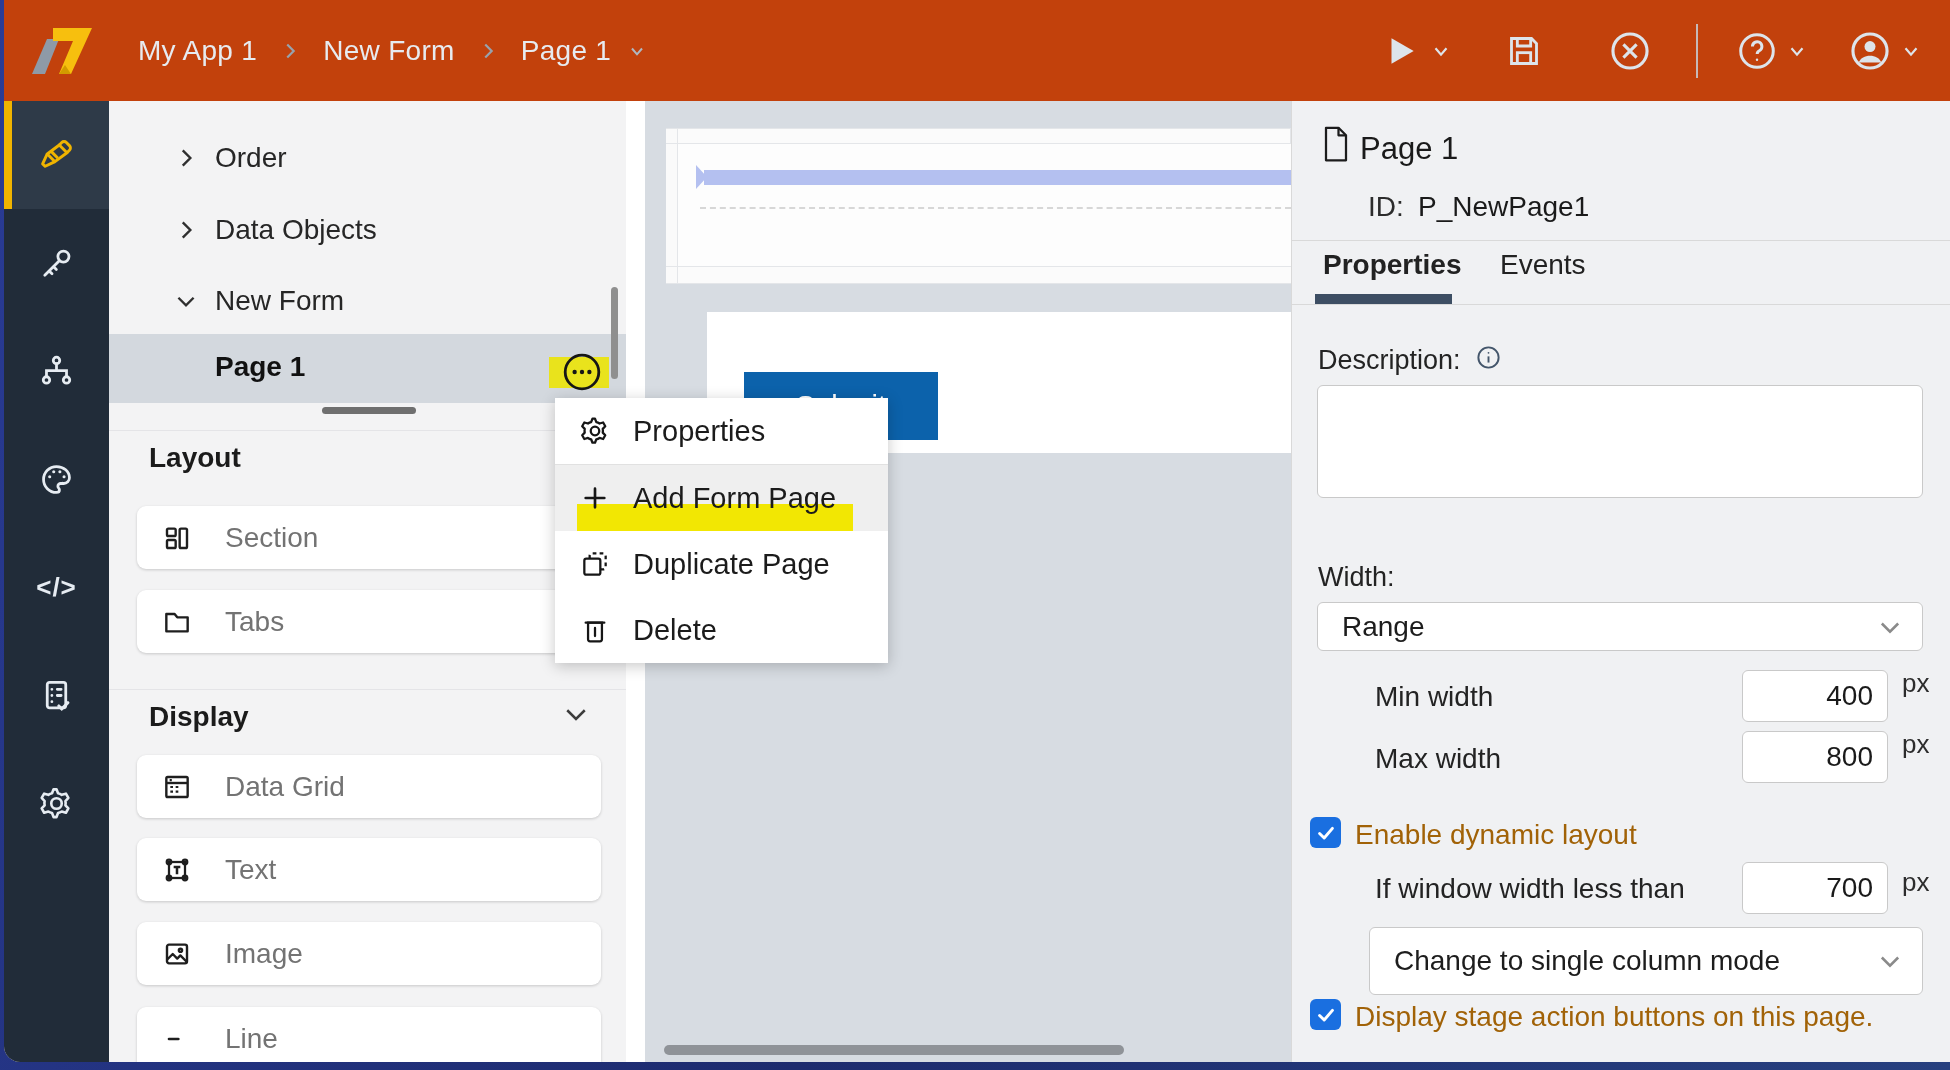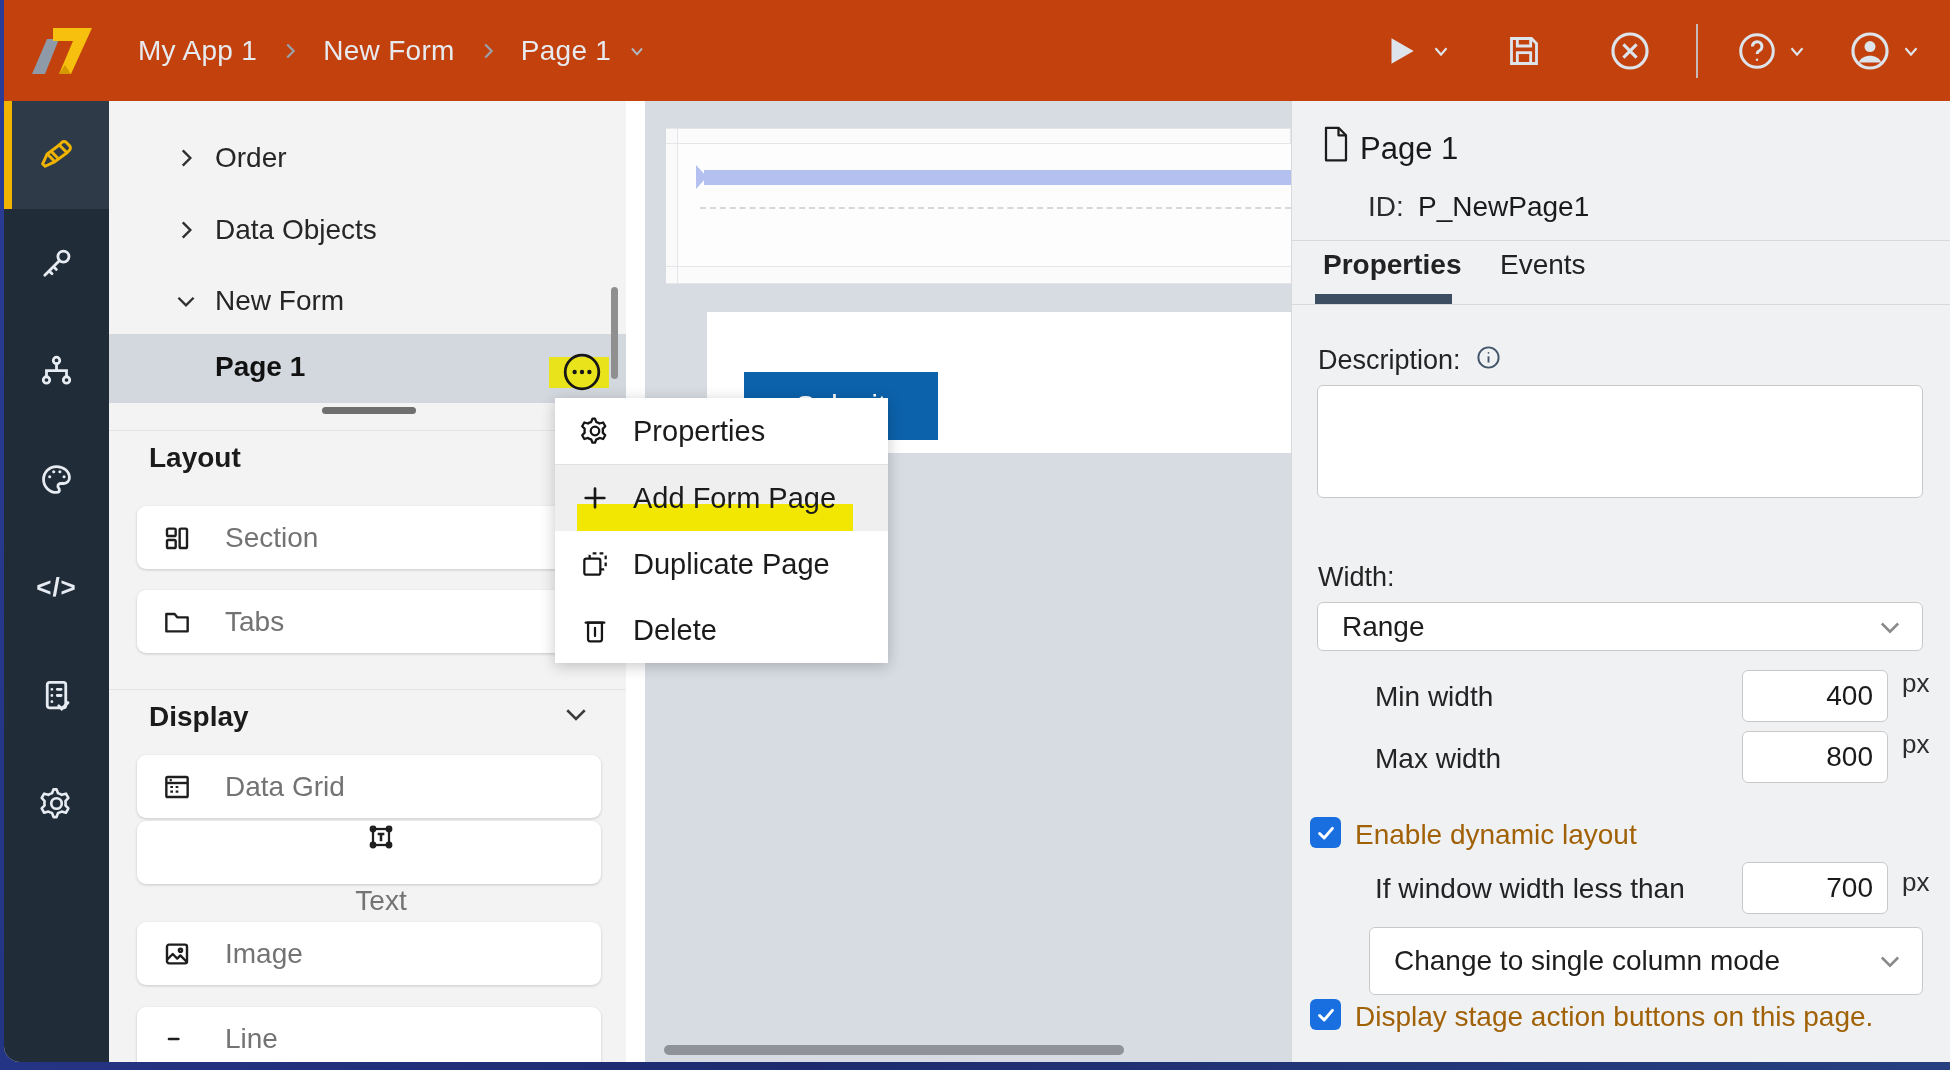--- a/index.html
+++ b/index.html
@@ -283,21 +283,21 @@
       </svg>
 
     <div class="card" style="top:654px;">
       <svg viewBox="0 0 24 24" fill="none" stroke="currentColor" stroke-width="1.8">
           <rect x="4" y="4.5" width="16" height="15" rx="1"></rect>
           <path d="M4 9h16"></path>
           <path d="M6.5 6.8h1.6M7 12h2M11 12h2M7 15.5h2M11 15.5h2" stroke-width="1.6"></path>
         </svg>
       <span class="card-label">Data Grid</span>
     </div>
-    <div class="card" style="top:720px;flex-direction:column;">
+    <div class="card" style="top:737px;">
       <svg viewBox="0 0 24 24" fill="none" stroke="currentColor" stroke-width="1.7">
           <rect x="6" y="6" width="12" height="12"></rect>
           <circle cx="6" cy="6" r="1.7"></circle>
           <circle cx="18" cy="6" r="1.7"></circle>
           <circle cx="6" cy="18" r="1.7"></circle>
           <circle cx="18" cy="18" r="1.7"></circle>
           <path d="M9.5 9.8h5M12 9.8v5.4" stroke-width="1.9"></path>
         </svg>
       <span class="card-label">Text</span>
     </div>

